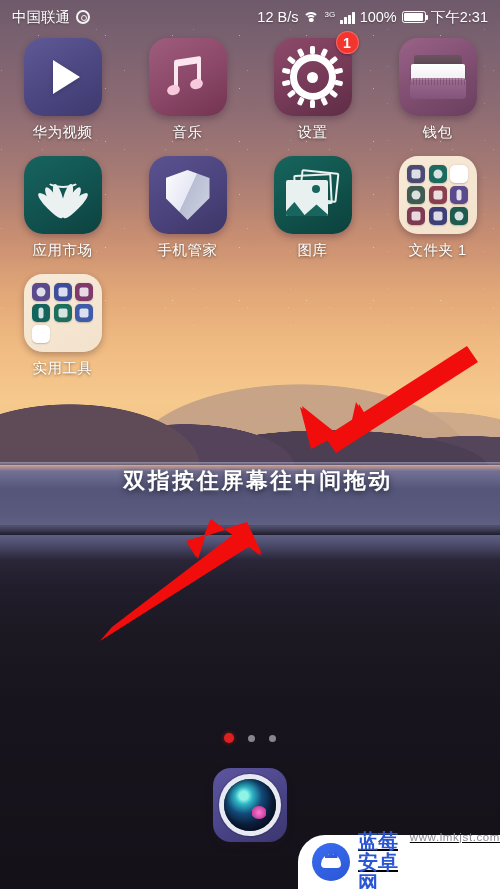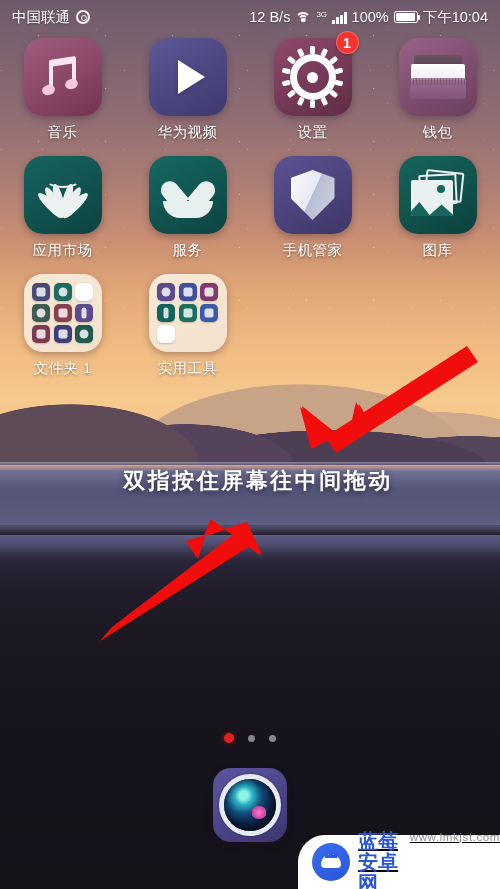--- a/index.html
+++ b/index.html
@@ -417,44 +417,44 @@
       <span class="bars">
           <span></span>
           <span></span>
           <span></span>
           <span></span>
         </span>
       <span>100%</span>
       <span class="batt">
           <i></i>
         </span>
-      <span>下午10:04</span>
+      <span>下午2:31</span>
     </div>
   </div>
 
   <div class="grid">
+
+    <div class="app">
+      <div class="icon bg-video">
+        <div class="play-tri"></div>
+      </div>
+      <div class="app-label">华为视频</div>
+    </div>
 
     <div class="app">
       <div class="icon bg-music">
         <div class="note">
           <span class="beam"></span>
             <span class="stem1"></span>
             <span class="stem2"></span>
           <span class="head1"></span>
             <span class="head2"></span>
         </div>
       </div>
       <div class="app-label">音乐</div>
-    </div>
-
-    <div class="app">
-      <div class="icon bg-video">
-        <div class="play-tri"></div>
-      </div>
-      <div class="app-label">华为视频</div>
     </div>
 
     <div class="app">
       <div class="icon bg-settings">
         <div class="gear">
           <div class="gear-teeth" id="gear-teeth">
               <i style="transform: rotate(0deg);"></i>
               <i style="transform: rotate(25.7143deg);"></i>
               <i style="transform: rotate(51.4286deg);"></i>
               <i style="transform: rotate(77.1429deg);"></i>
@@ -494,29 +494,20 @@
             <span class="petal" style="transform: translateX(-50%) rotate(-30deg);"></span>
             <span class="petal" style="transform: translateX(-50%) rotate(-14deg);"></span>
             <span class="petal" style="transform: translateX(-50%) rotate(14deg);"></span>
             <span class="petal" style="transform: translateX(-50%) rotate(30deg);"></span>
             <span class="petal" style="transform: translateX(-50%) rotate(46deg);"></span>
           </div>
       </div>
       <div class="app-label">应用市场</div>
     </div>
 
-    <div class="app">
-      <div class="icon bg-teal2">
-        <div class="heart-hand">
-          <span class="h"></span>
-            <span class="hand"></span>
-        </div>
-      </div>
-      <div class="app-label">服务</div>
-    </div>
 
     <div class="app">
       <div class="icon bg-shield">
         <div class="shield"></div>
       </div>
       <div class="app-label">手机管家</div>
     </div>
 
     <div class="app">
       <div class="icon bg-gallery">

